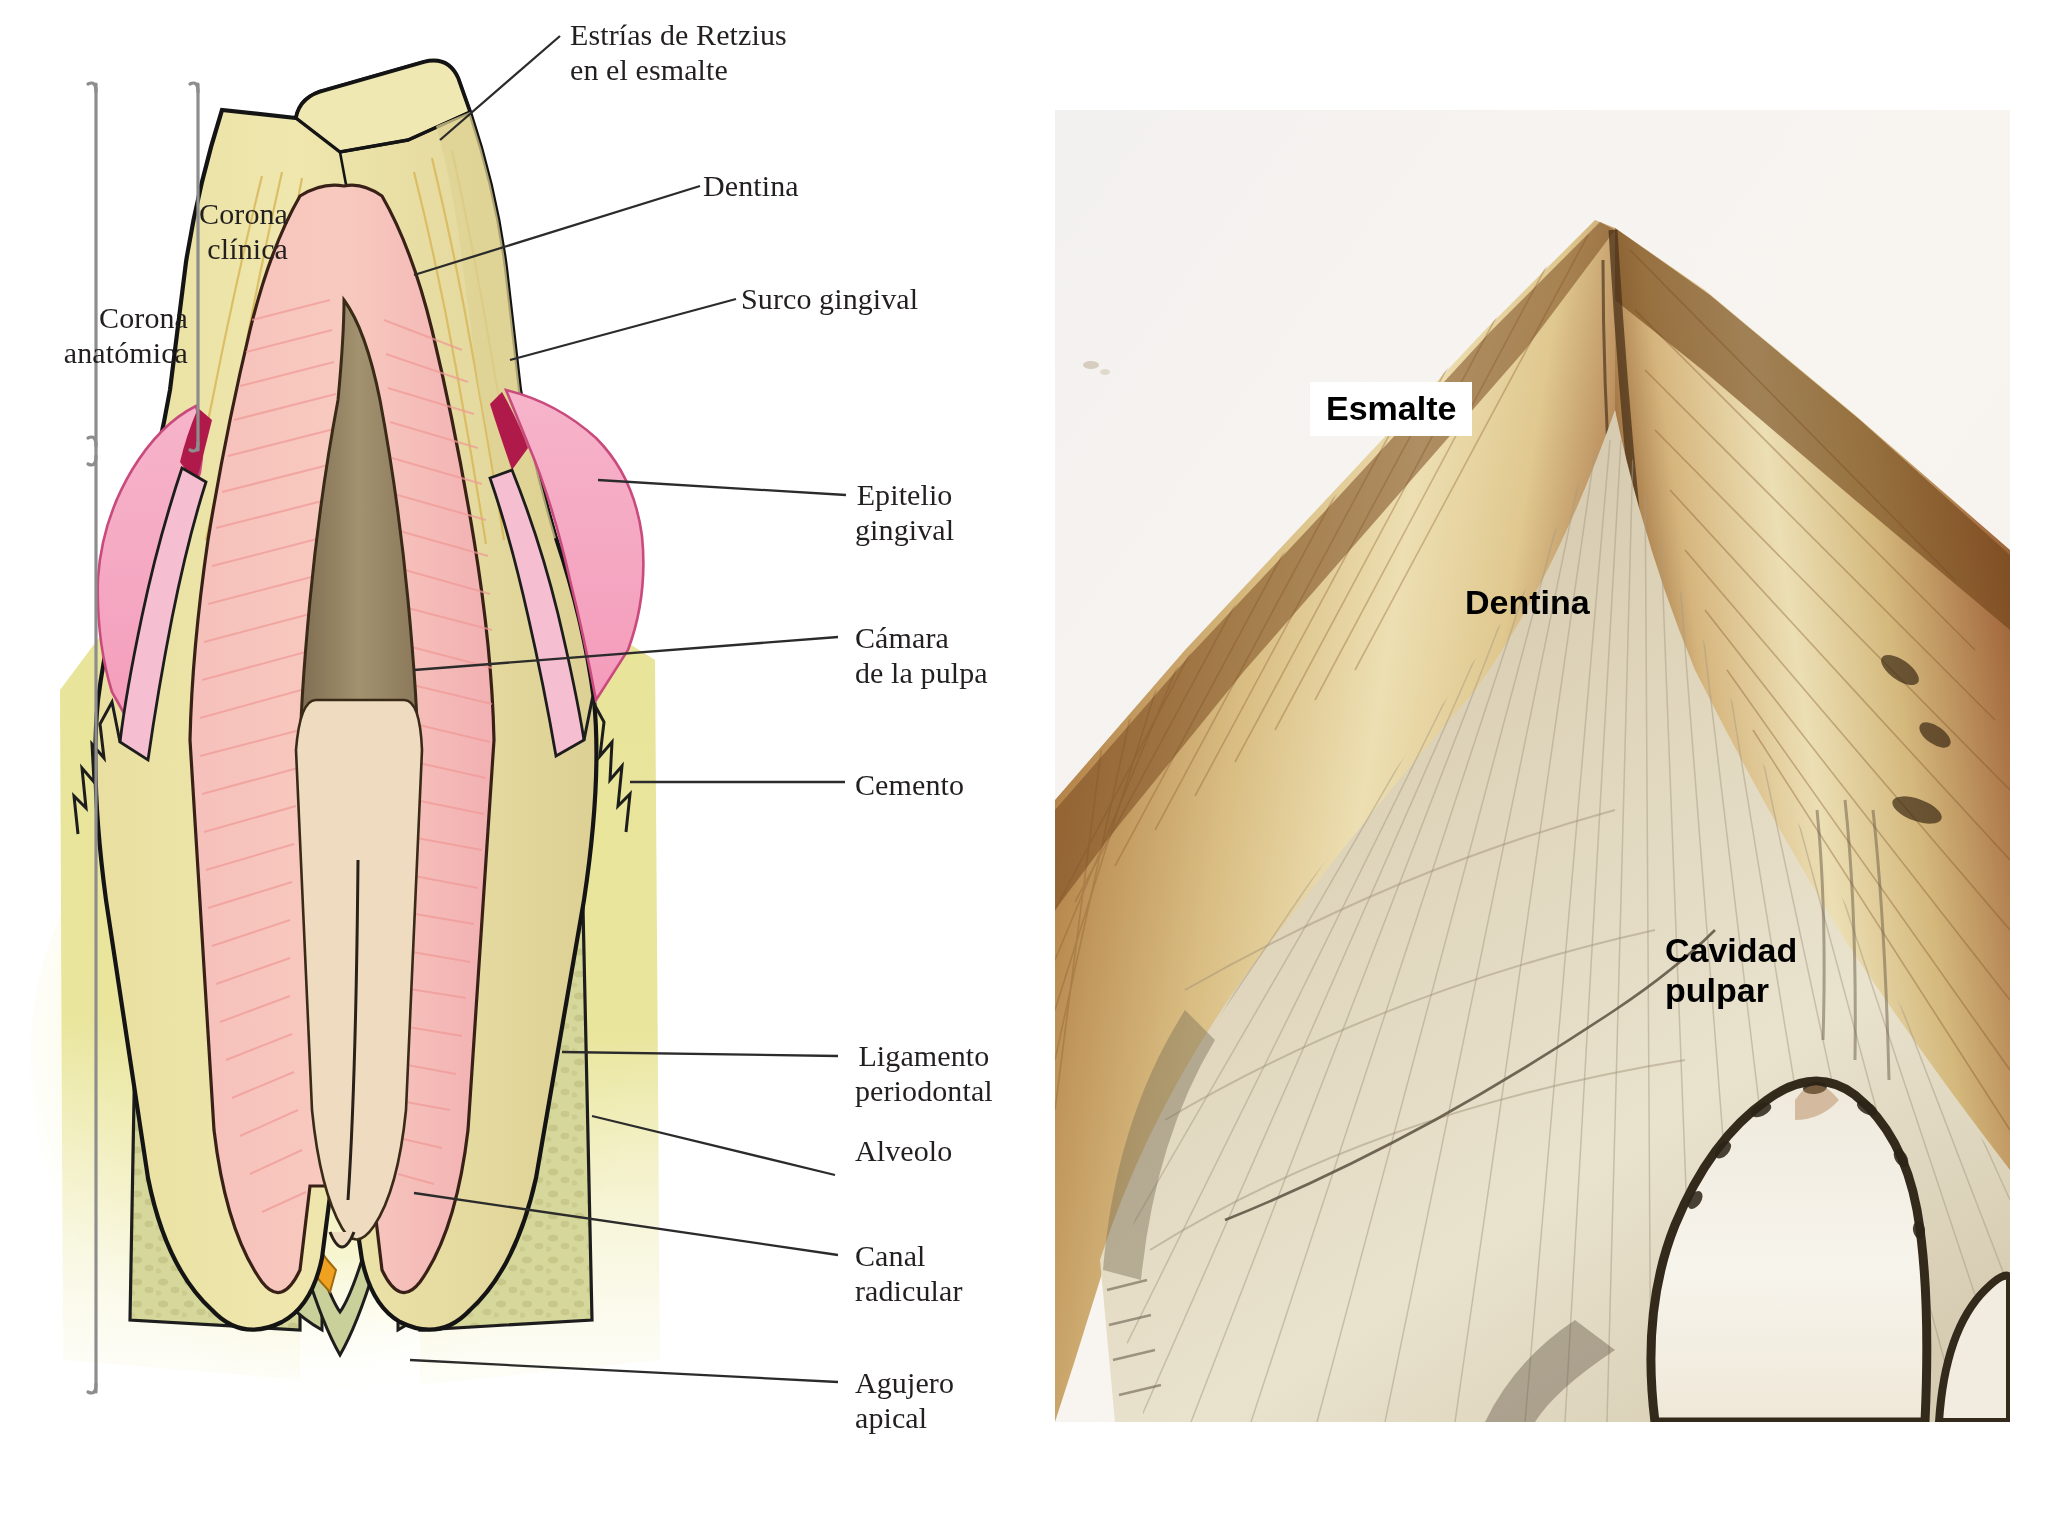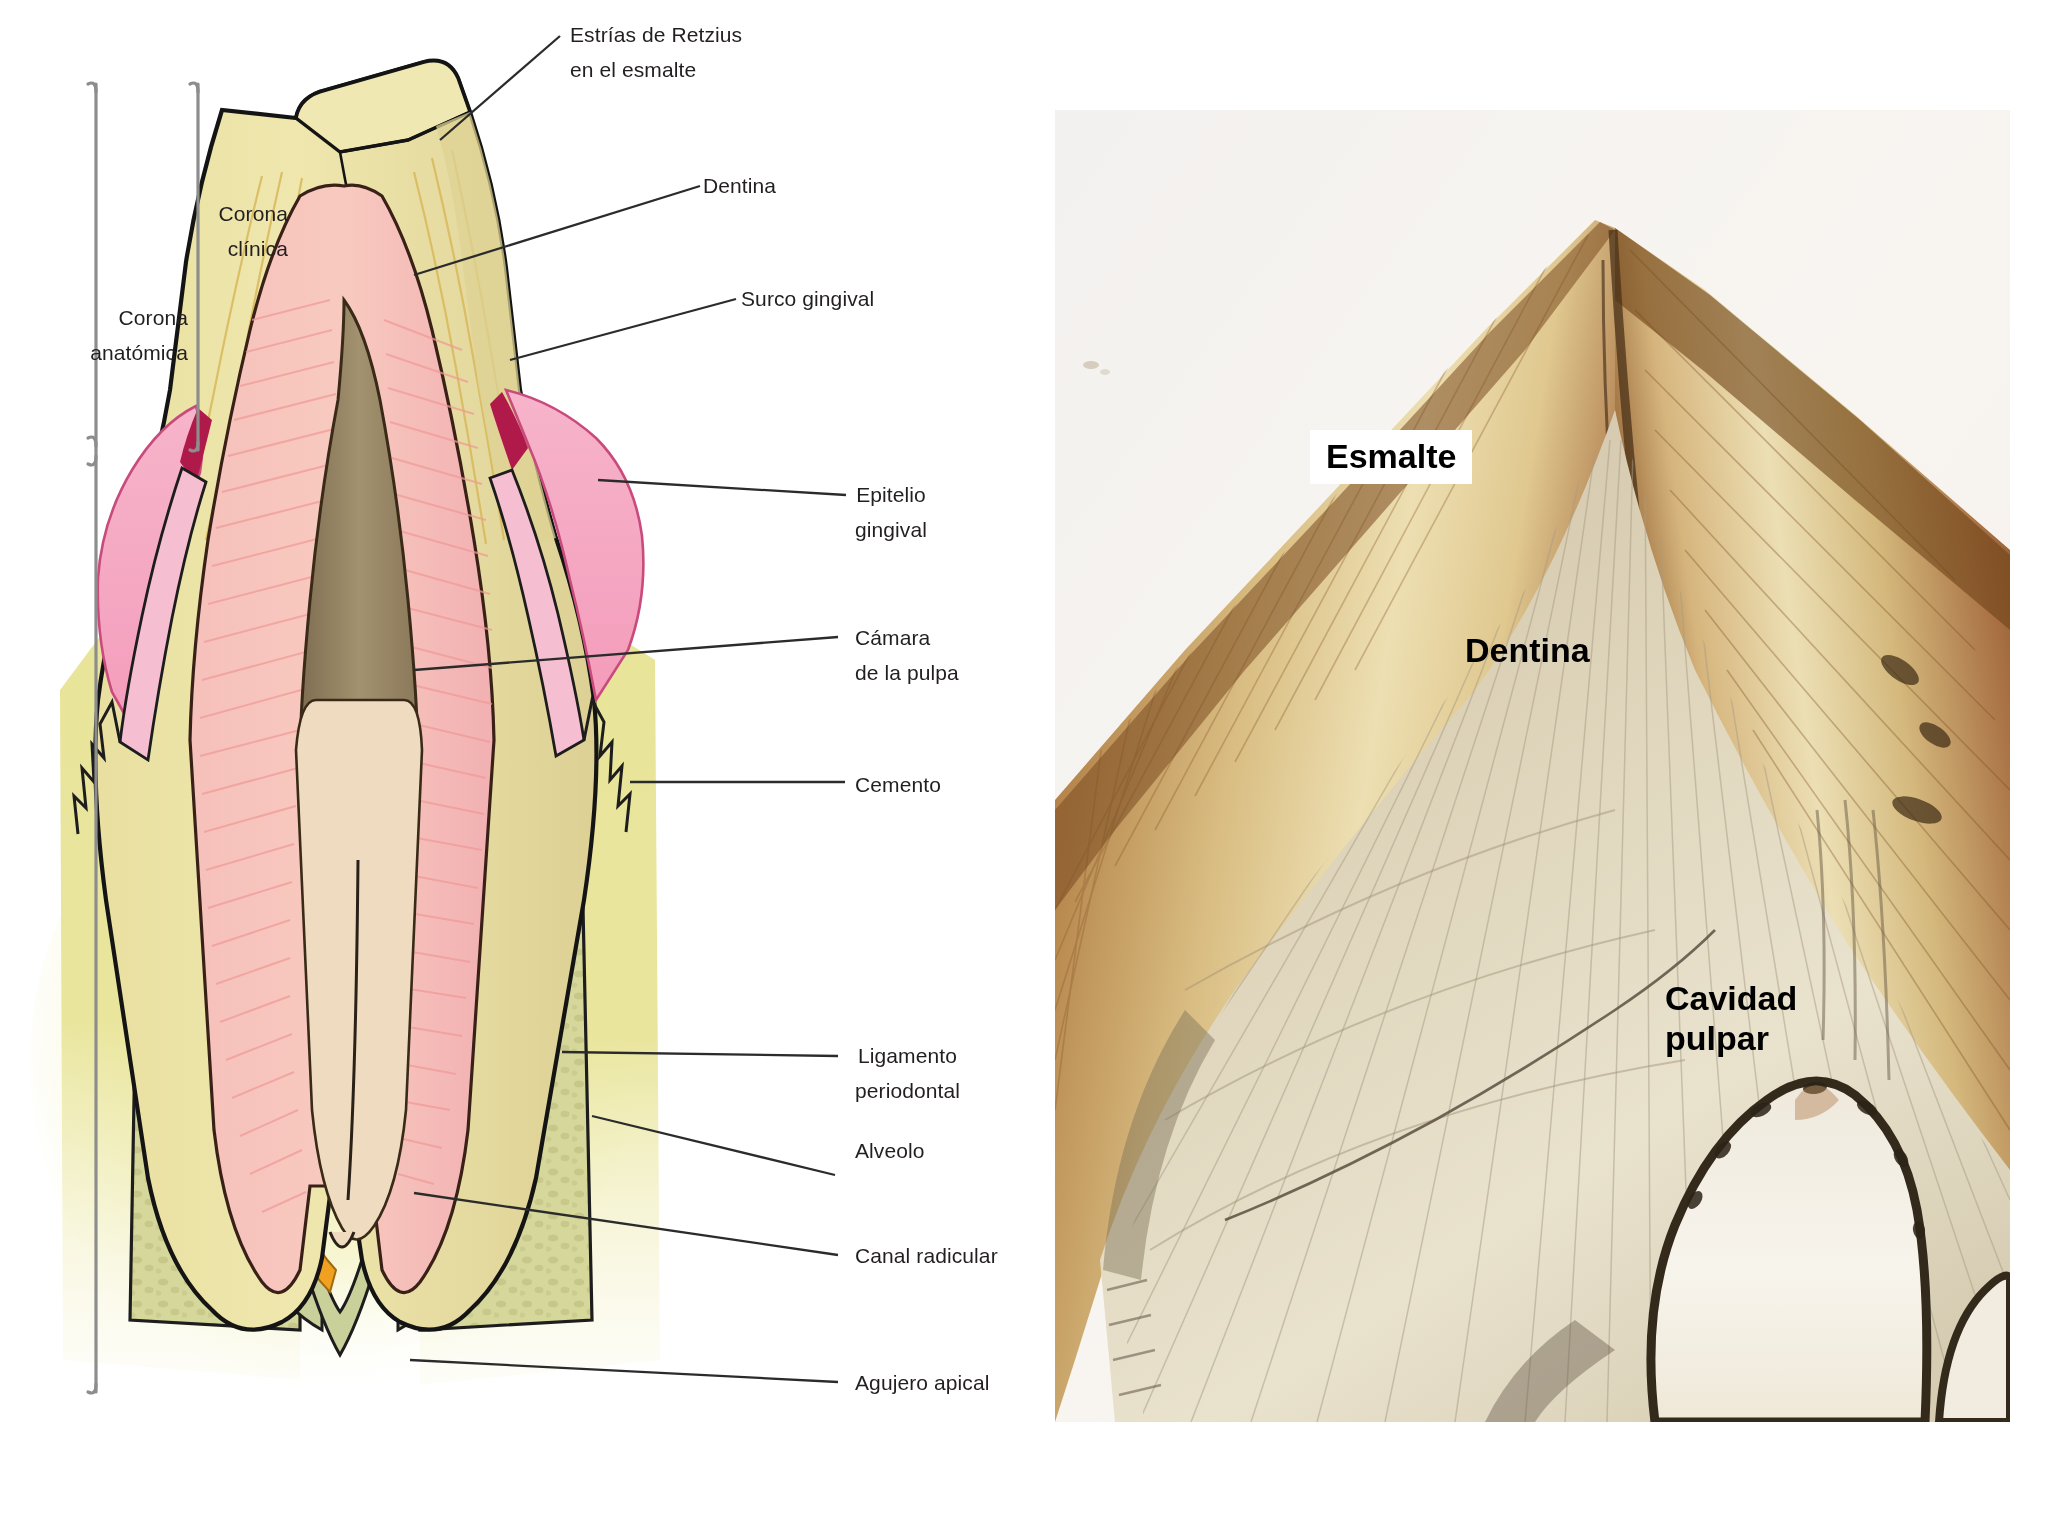--- a/index.html
+++ b/index.html
@@ -11,22 +11,22 @@
   }
   #root { position: relative; width: 2048px; height: 1536px; background:#fff; }
 
   
   #left-panel { position:absolute; left:0; top:0; width:1030px; height:1536px; }
   #diagram-svg { position:absolute; left:0; top:0; width:1030px; height:1536px; }
 
   
   .lbl {
     position:absolute;
-    font-family: Liberation Sans, sans-serif;
-    font-size: 21px;
+    font-family: Liberation Serif, serif;
+    font-size: 30px;
     line-height: 35px;
     color:#231f20;
     white-space: pre-line;
     letter-spacing: 0.1px;
   }
   .lbl.right-col { text-align:left; }
   .lbl.bracket-lbl { text-align:right; }
 
   
   #right-panel {
@@ -39,21 +39,20 @@
 
   .photo-lbl {
     position:absolute;
     font-family:"Liberation Sans", sans-serif;
     font-weight:bold;
     font-size:34px;
     line-height:40px;
     color:#000;
     white-space: pre-line;
     z-index:5;
-    margin-top:48px;
   }
   .photo-lbl.boxed {
     background:#ffffff;
     padding:6px 16px 8px 16px;
   }
 </style>
 </head>
 <body>
 
 <div id="root">

